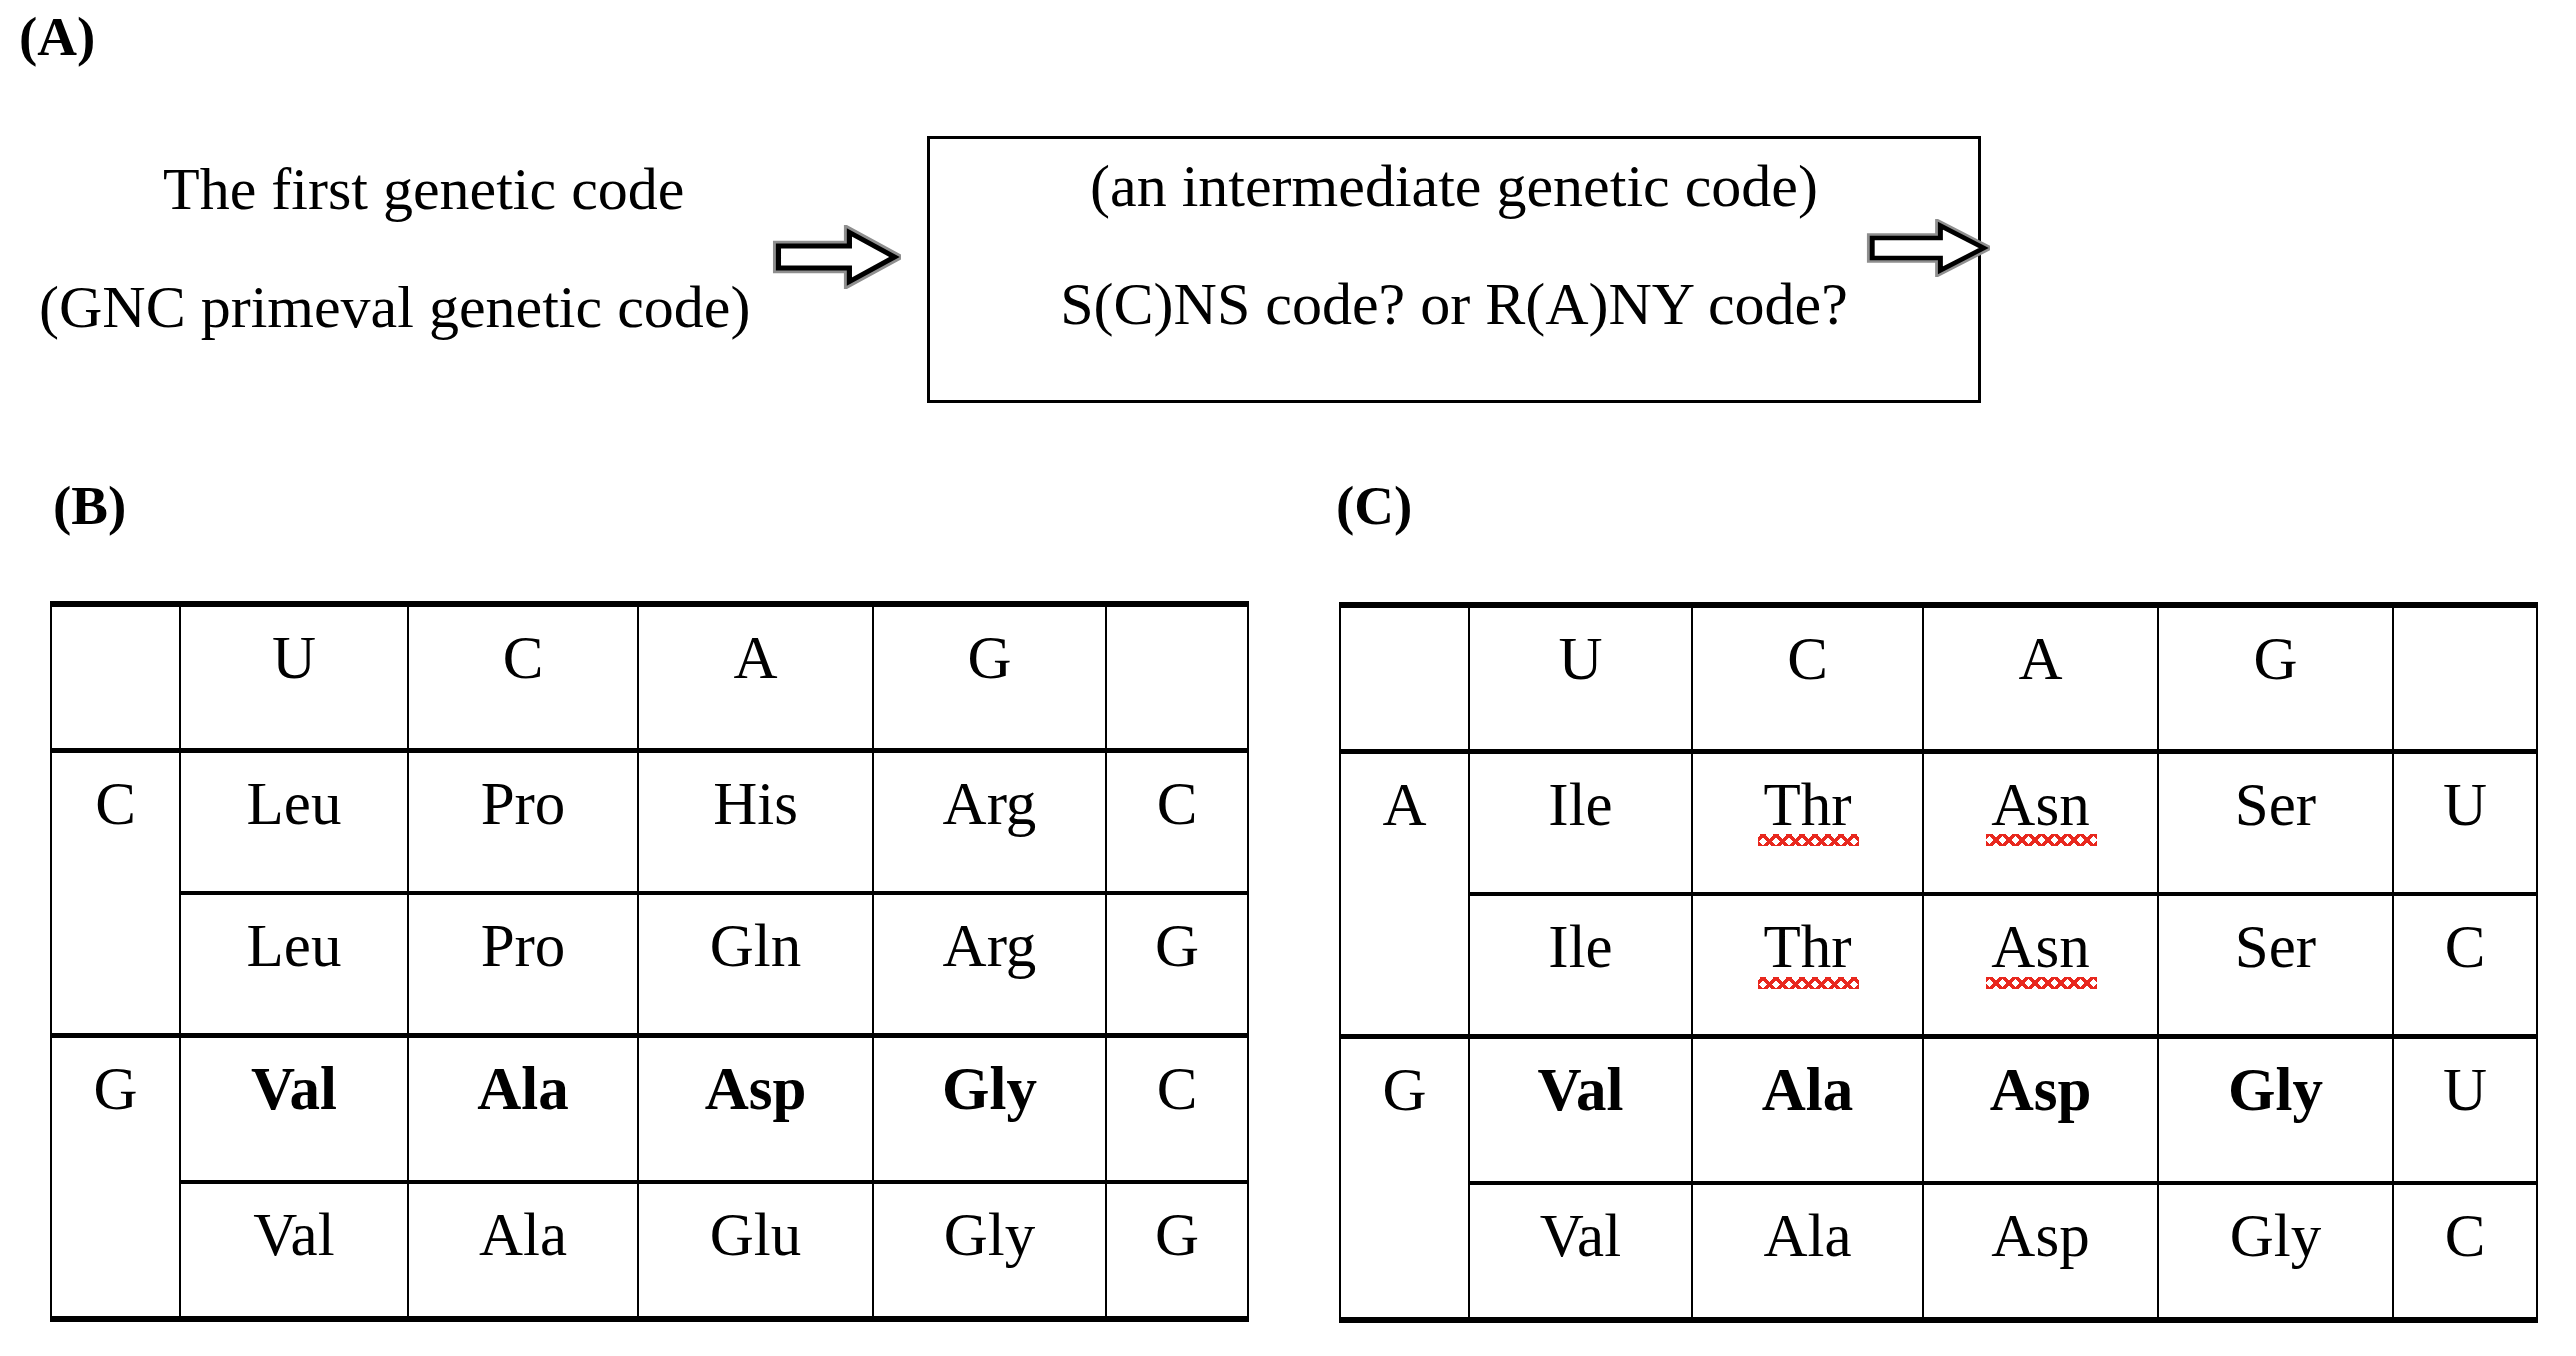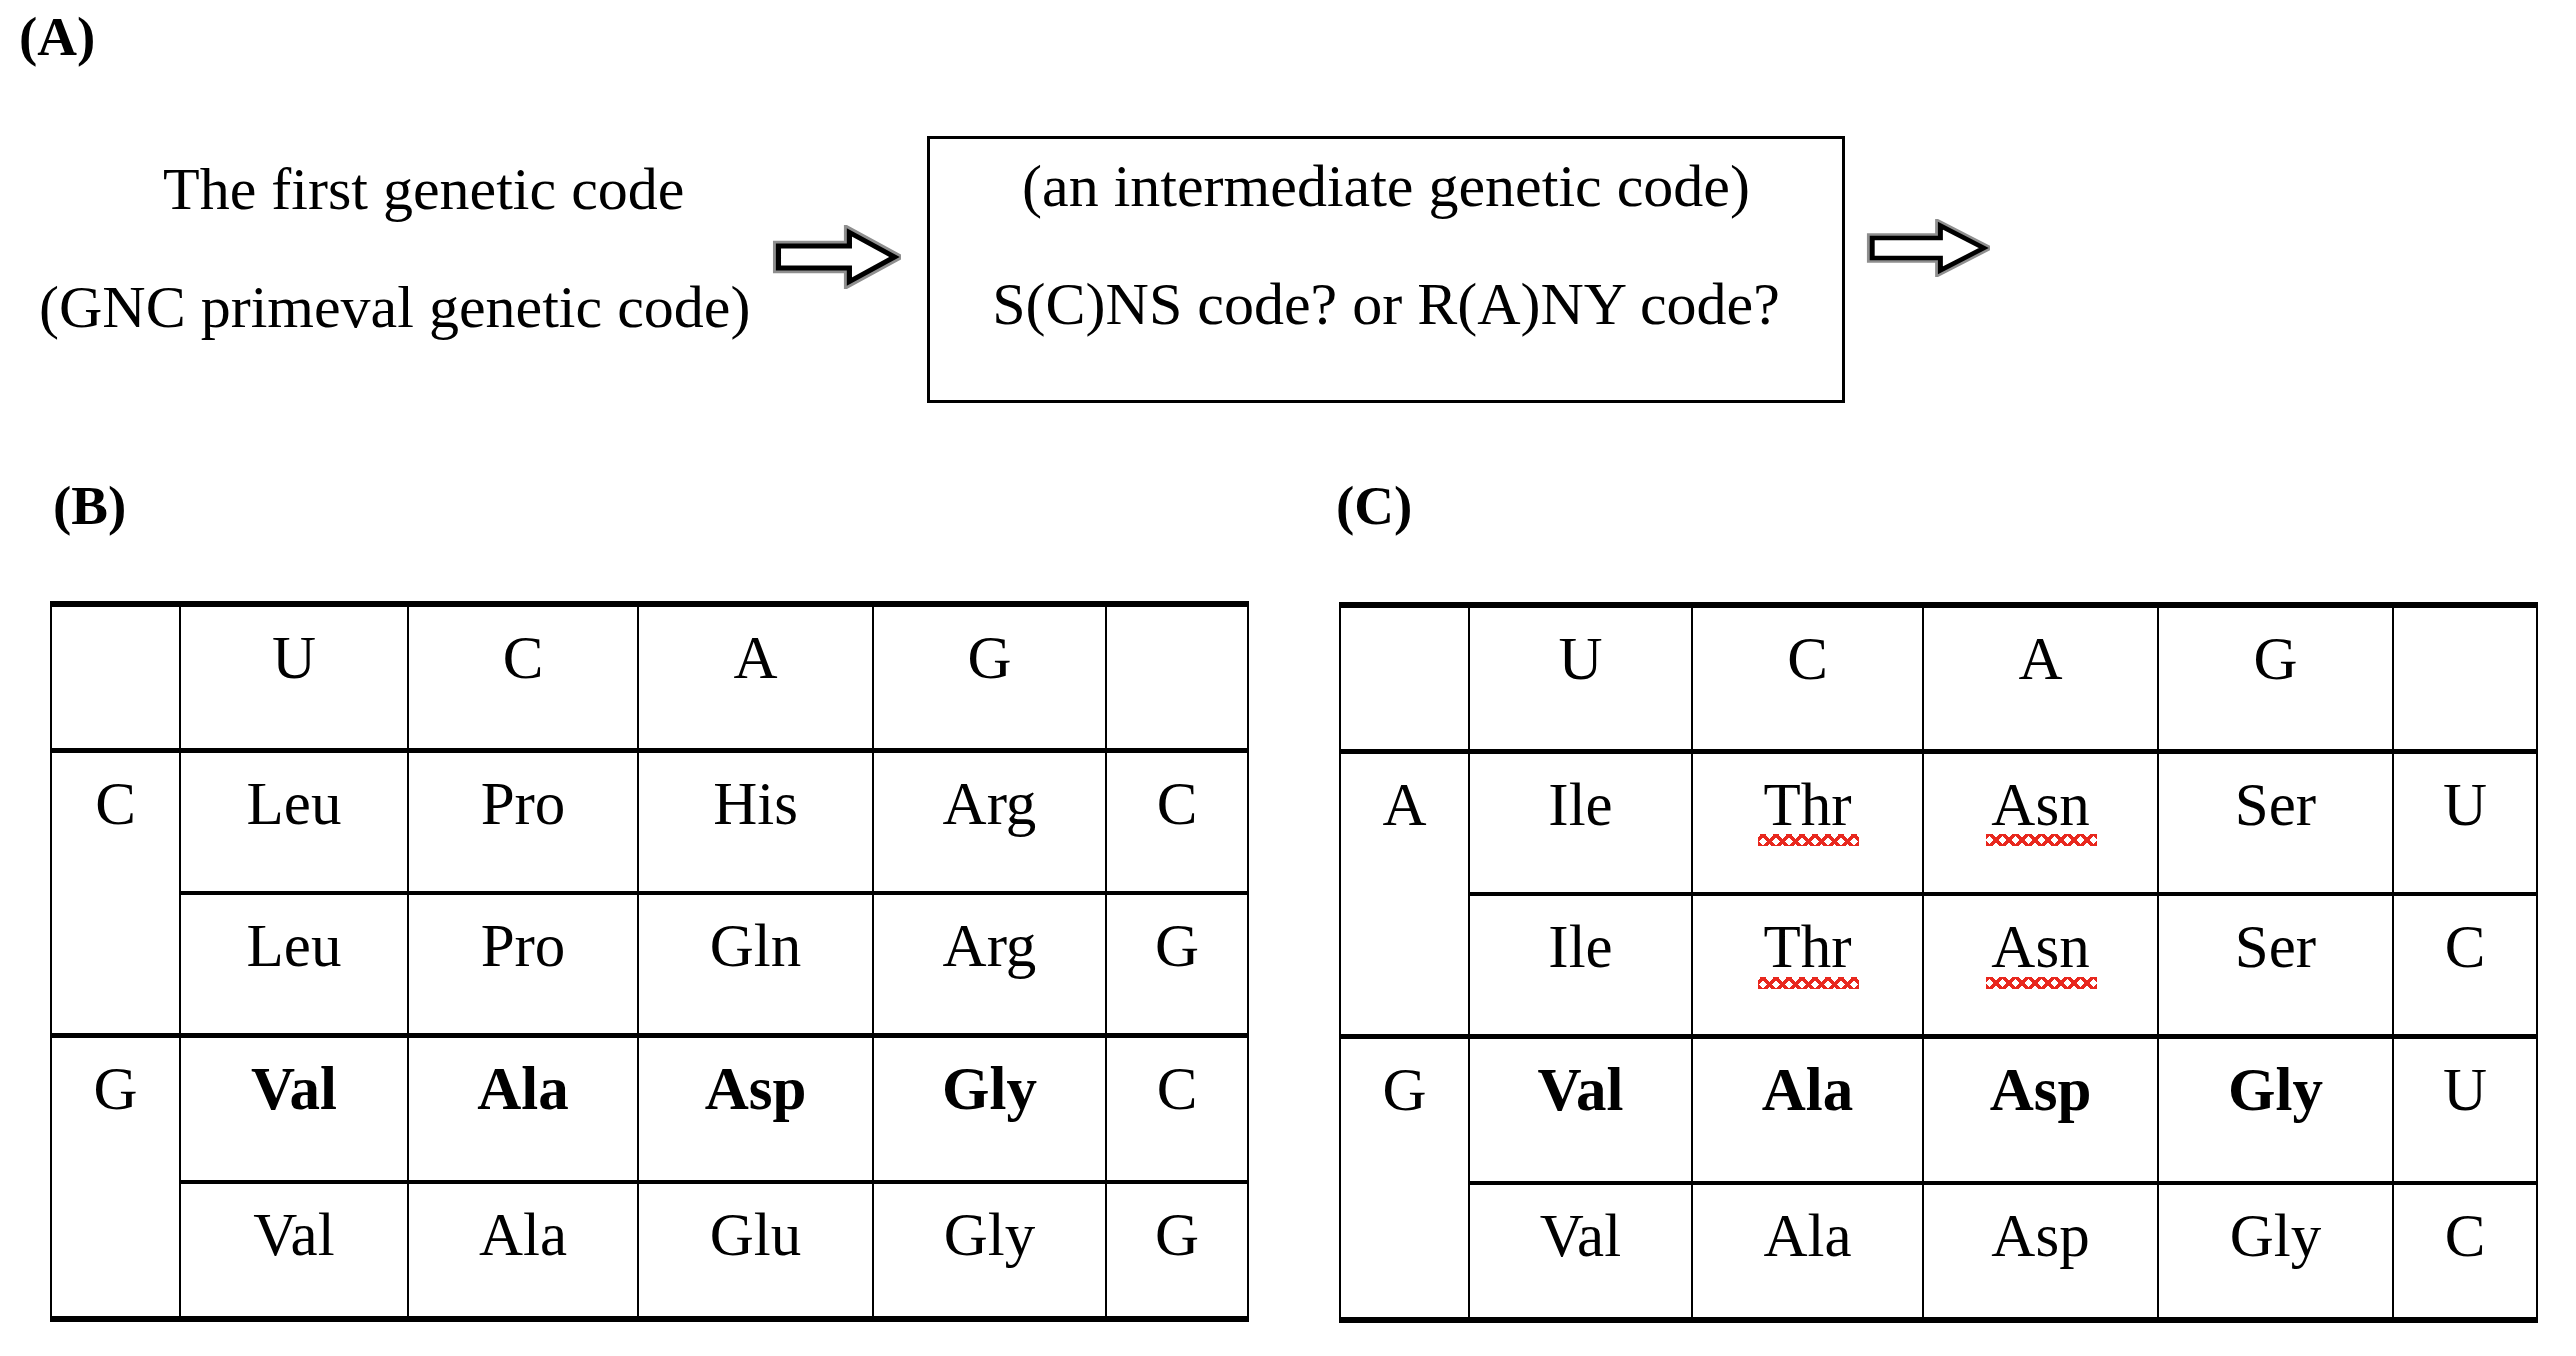--- a/index.html
+++ b/index.html
@@ -18,21 +18,21 @@
     overflow:hidden;
   }
   .abs{position:absolute;white-space:nowrap;}
   .panel-label{
     font-size:55px;font-weight:bold;line-height:1;
   }
   .atext{font-size:60px;line-height:1;}
 
   
   .flow-box{
-    position:absolute;left:927px;top:136px;width:918px;height:267px;
+    position:absolute;left:927px;top:136px;width:1054px;height:267px;
     border:3.6px solid var(--black);box-sizing:border-box;
     display:flex;flex-direction:column;align-items:center;
     padding-top:17px;gap:58px;
   }
   .flow-box .atext{text-align:center;}
 
   
   .flow-arrow{position:absolute;}
   .arrow-shadow{fill:none;stroke:var(--arrow-shadow-gray);stroke-width:17;}
   .arrow-main{fill:#ffffff;stroke:var(--black);stroke-width:8;}

